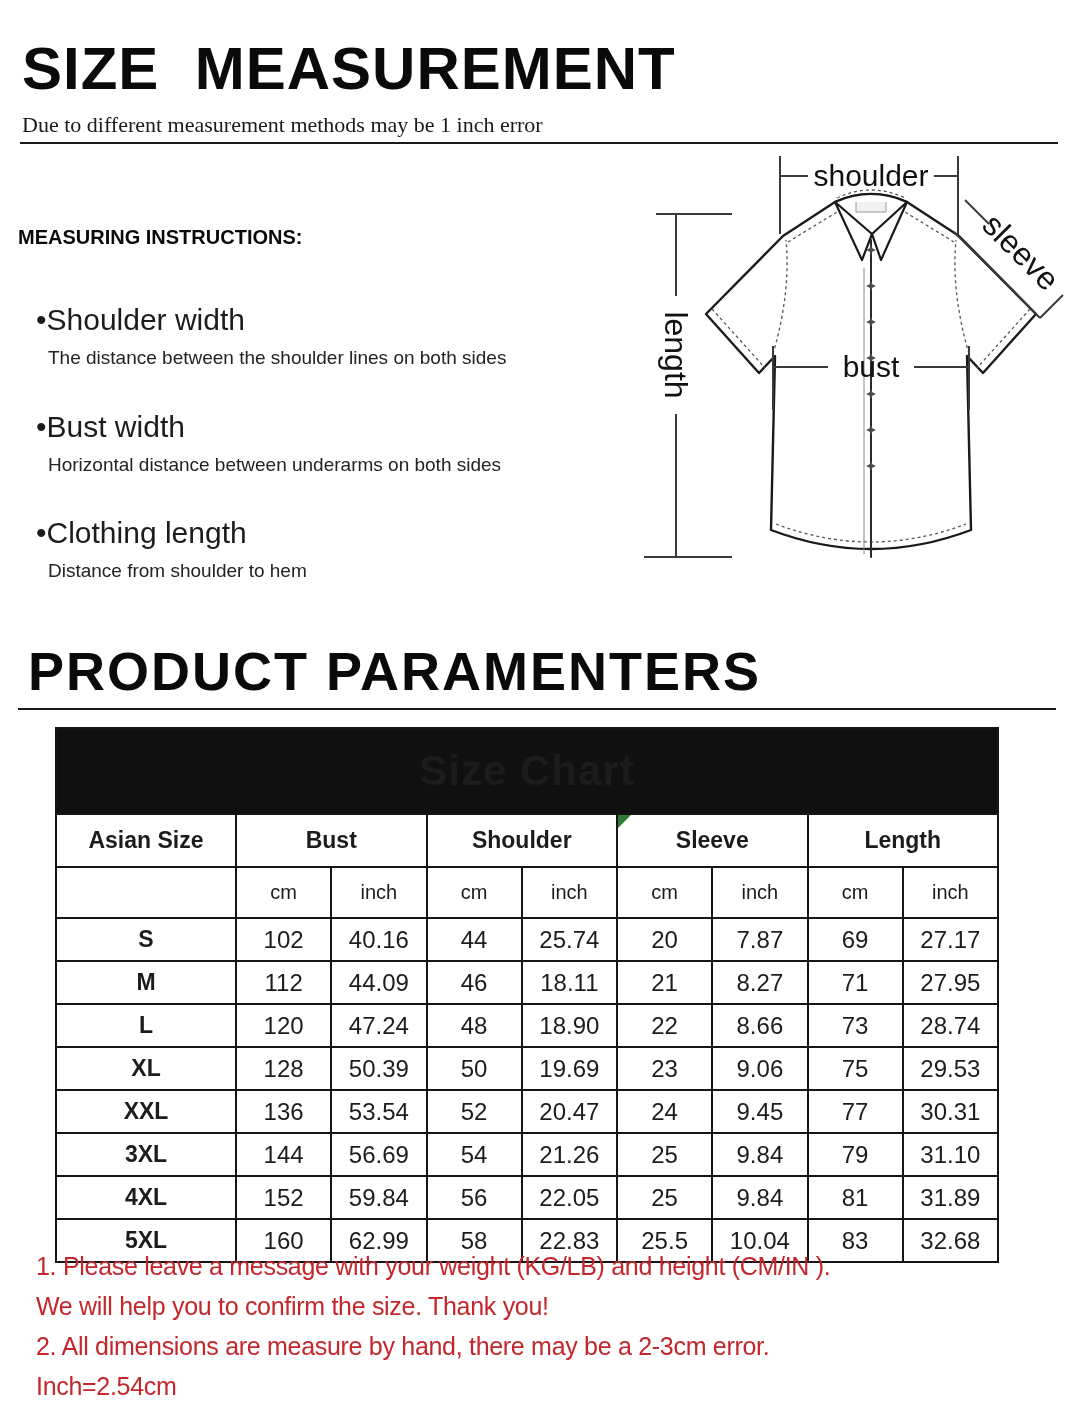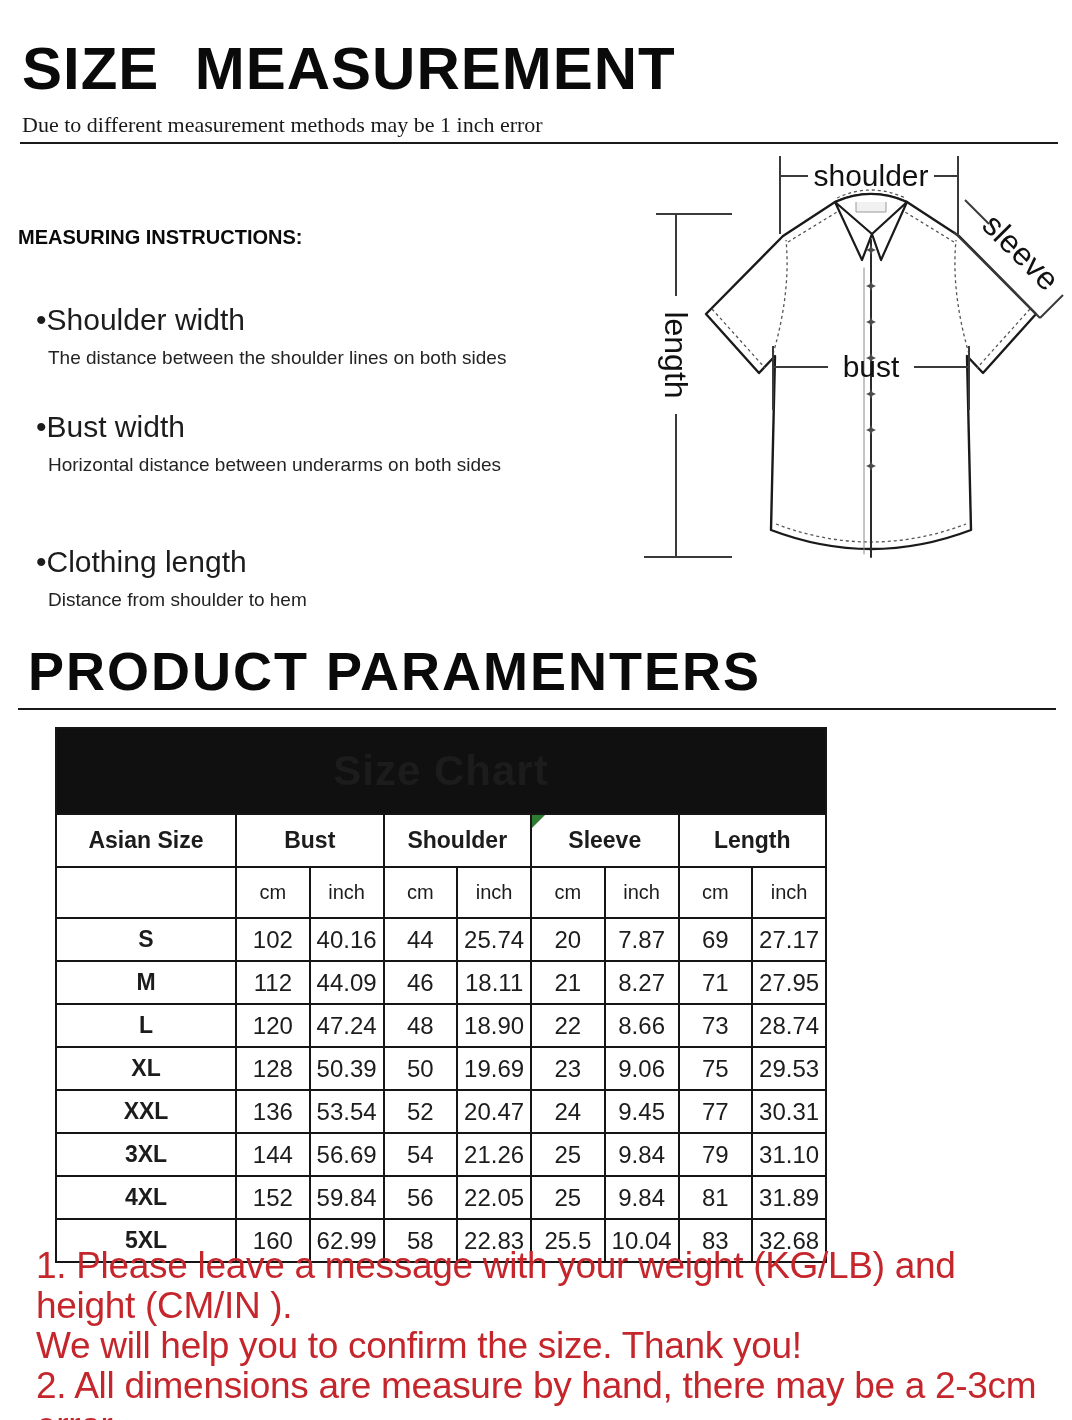--- a/index.html
+++ b/index.html
@@ -11,43 +11,43 @@
   .subtitle{position:absolute;left:22px;top:112px;font-size:22px;
       font-family:"Liberation Serif", serif;color:#1a1a1a;text-align:center;}
   .rule{position:absolute;left:20px;right:14px;border-top:2px solid #1a1a1a;}
   .rule1{top:142px;}
   .rule2{top:708px;left:18px;right:16px;}
 
   .instr-heading{position:absolute;left:18px;top:226px;font-size:20px;font-weight:bold;color:#0a0a0a;}
   .instr-item{position:absolute;left:36px;width:560px;}
   .instr-term{font-size:30px;color:#1c1c1c;}
   .instr-desc{font-size:19px;color:#232323;margin:10px 0 0 12px;}
-  .it1{top:303px;} .it2{top:410px;} .it3{top:516px;margin-top:29px;}
+  .it1{top:303px;} .it2{top:410px;} .it3{top:516px;}
 
   .shirt-wrap{position:absolute;left:620px;top:140px;width:452px;height:462px;}
 
   .h2{position:absolute;left:28px;top:640px;font-size:54px;font-weight:900;
       letter-spacing:2px;color:#0a0a0a;}
 
-  table.size-table{position:absolute;left:55px;top:727px;width:772px;
+  table.size-table{position:absolute;left:55px;top:727px;width:944px;
       border-collapse:collapse;table-layout:fixed;background:#fff;}
   table.size-table td,table.size-table th{border:2px solid #151515;text-align:center;
       vertical-align:middle;padding:0;color:#1c1c1c;overflow:hidden;}
   .title-row th{background:#101010;color:#fff;font-size:42px;font-weight:bold;
       height:84px;border:2px solid #101010;letter-spacing:1px;}
   .group-row th{height:51px;font-size:23px;font-weight:bold;position:relative;}
   .unit-row td{height:49px;font-size:20px;font-weight:normal;}
   .col-size{width:180px;}
   tbody.data-rows td{height:41px;font-size:24px;}
   tbody.data-rows td.size-col{font-weight:bold;font-size:23px;}
   .corner{position:absolute;left:0;top:0;width:0;height:0;
       border-top:13px solid #2e7d32;border-right:13px solid transparent;}
 
   .notes{position:absolute;left:36px;top:1246px;width:1010px;}
-  .note-line{font-size:37px;line-height:40px;color:#c5262c;letter-spacing:-0.3px;}
+  .note-line{font-size:25px;line-height:40px;color:#c5262c;letter-spacing:-0.3px;}
 
   svg text{font-family:"Liberation Sans", sans-serif;}
 </style>
 </head>
 <body>
 
 <div id="page">
 
   <div class="h1">SIZE  MEASUREMENT</div>
   <div class="subtitle">Due to different measurement methods may be 1 inch error</div>

